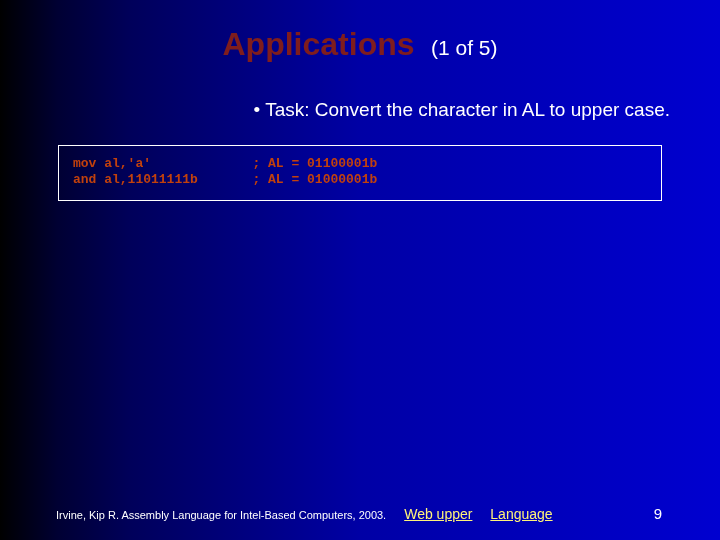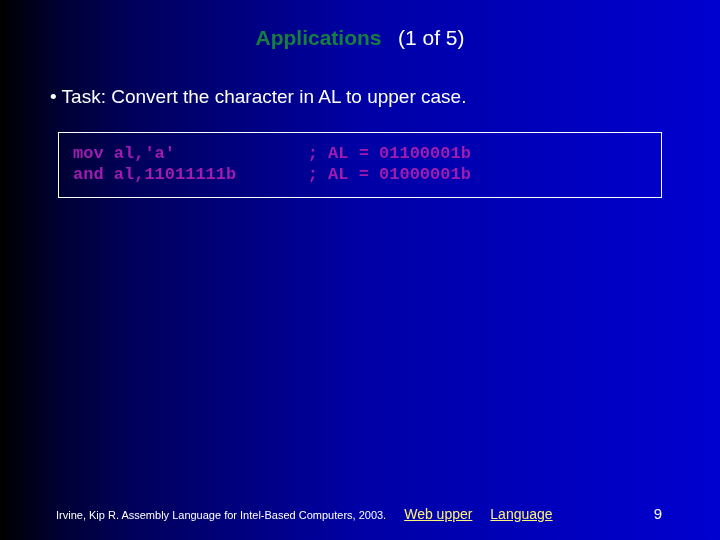--- a/index.html
+++ b/index.html
@@ -13,48 +13,49 @@
     background: linear-gradient(to right, #000000 0%, #000033 8%, #00005a 18%, #0000a5 50%, #0000d0 100%);
     color: #ffffff;
     font-family: Arial, Helvetica, sans-serif;
     position: relative;
   }
   .title-wrap {
     text-align: center;
     padding-top: 26px;
   }
   .title {
-    font-size: 21px;
+    font-size: 32px;
     font-weight: bold;
-    color: #15803d;
+    color: #7f1d1d;
   }
   .subtitle {
     font-size: 21px;
     color: #ffffff;
     margin-left: 12px;
   }
   .bullets {
     margin: 34px 50px 0 50px;
+    text-align: right;
   }
   .bullet {
     font-size: 19px;
     margin: 0 0 22px 0;
     line-height: 1.35;
   }
   .codebox {
     margin: 20px 58px 0 58px;
     border: 1px solid #ffffff;
     padding: 10px 14px 12px 14px;
   }
   .codebox pre {
     margin: 0;
     font-family: "Courier New", monospace;
     font-weight: bold;
-    font-size: 17px;
-    color: #a21caf;
+    font-size: 13px;
+    color: #c2410c;
     white-space: pre;
     line-height: 1.25;
   }
   .footer {
     position: absolute;
     left: 0;
     right: 8px;
     bottom: 18px;
     padding: 0 50px 0 56px;
     font-size: 11px;

